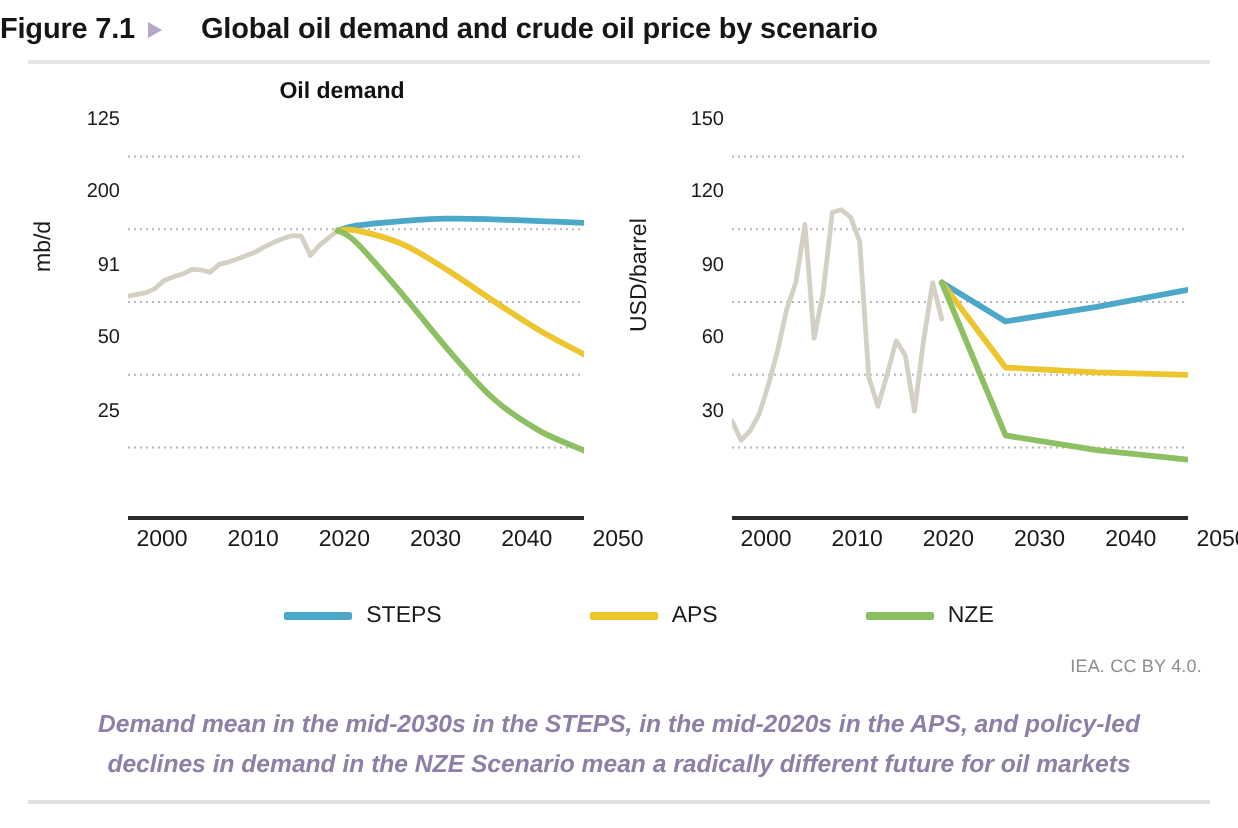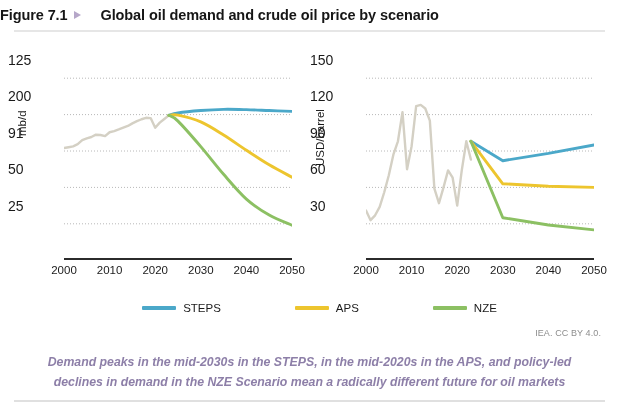--- a/index.html
+++ b/index.html
@@ -120,22 +120,22 @@
     top: 24px;
     width: 228px;
     height: 182px;
   }
   .plot svg { display: block; }
 
   .ytick {
     position: absolute;
     right: 0;
     width: 52px;
-    text-align: left;
-    font-size: 14px;
+    text-align: right;
+    font-size: 10px;
     color: #1a1a1a;
     transform: translateY(-50%);
   }
   .ylabels {
     position: absolute;
     left: 0;
     top: 24px;
     width: 52px;
     height: 182px;
   }
@@ -155,20 +155,21 @@
     width: 228px;
     height: 18px;
   }
   .xtick {
     position: absolute;
     top: 0;
     font-size: 11.5px;
     color: #1a1a1a;
     transform: translateX(-50%);
     white-space: nowrap;
+    margin-left: 17px;
   }
 
   
   .legend {
     position: absolute;
     left: 0;
     top: 296px;
     width: 619px;
     height: 24px;
     display: flex;
@@ -226,20 +227,21 @@
   <div class="fig-header">
     <span class="fig-label">Figure 7.1</span>
     <span class="fig-marker"></span>
     <span class="fig-title">Global oil demand and crude oil price by scenario</span>
   </div>
   <div class="rule-top"></div>
 
   <div class="panels">
 
     <div class="panel panel-left">
+      <div class="panel-title panel-title-left">Oil demand</div>
       <div class="axis-unit axis-unit-left">mb/d</div>
 
       <div class="ylabels">
         <div class="ytick" style="top:0%">125</div>
         <div class="ytick" style="top:20%">200</div>
         <div class="ytick" style="top:40%">91</div>
         <div class="ytick" style="top:60%">50</div>
         <div class="ytick" style="top:80%">25</div>
       </div>
 
@@ -316,18 +318,18 @@
     </div>
     <div class="legend-item">
       <span class="legend-swatch" id="sw-nze" style="background: rgb(140, 192, 99);"></span>
       <span class="legend-label">NZE</span>
     </div>
   </div>
 
   <div class="credit">IEA. CC BY 4.0.</div>
 
   <div class="caption">
-    <span class="caption-line">Demand peaks in the mid-2030s in the STEPS, in the mid-2020s in the APS, and policy-led</span>
+    <span class="caption-line">Demand mean in the mid-2030s in the STEPS, in the mid-2020s in the APS, and policy-led</span>
     <span class="caption-line">declines in demand in the NZE Scenario mean a radically different future for oil markets</span>
   </div>
 
   <div class="rule-bottom"></div>
 </div>
 
 </body></html>

